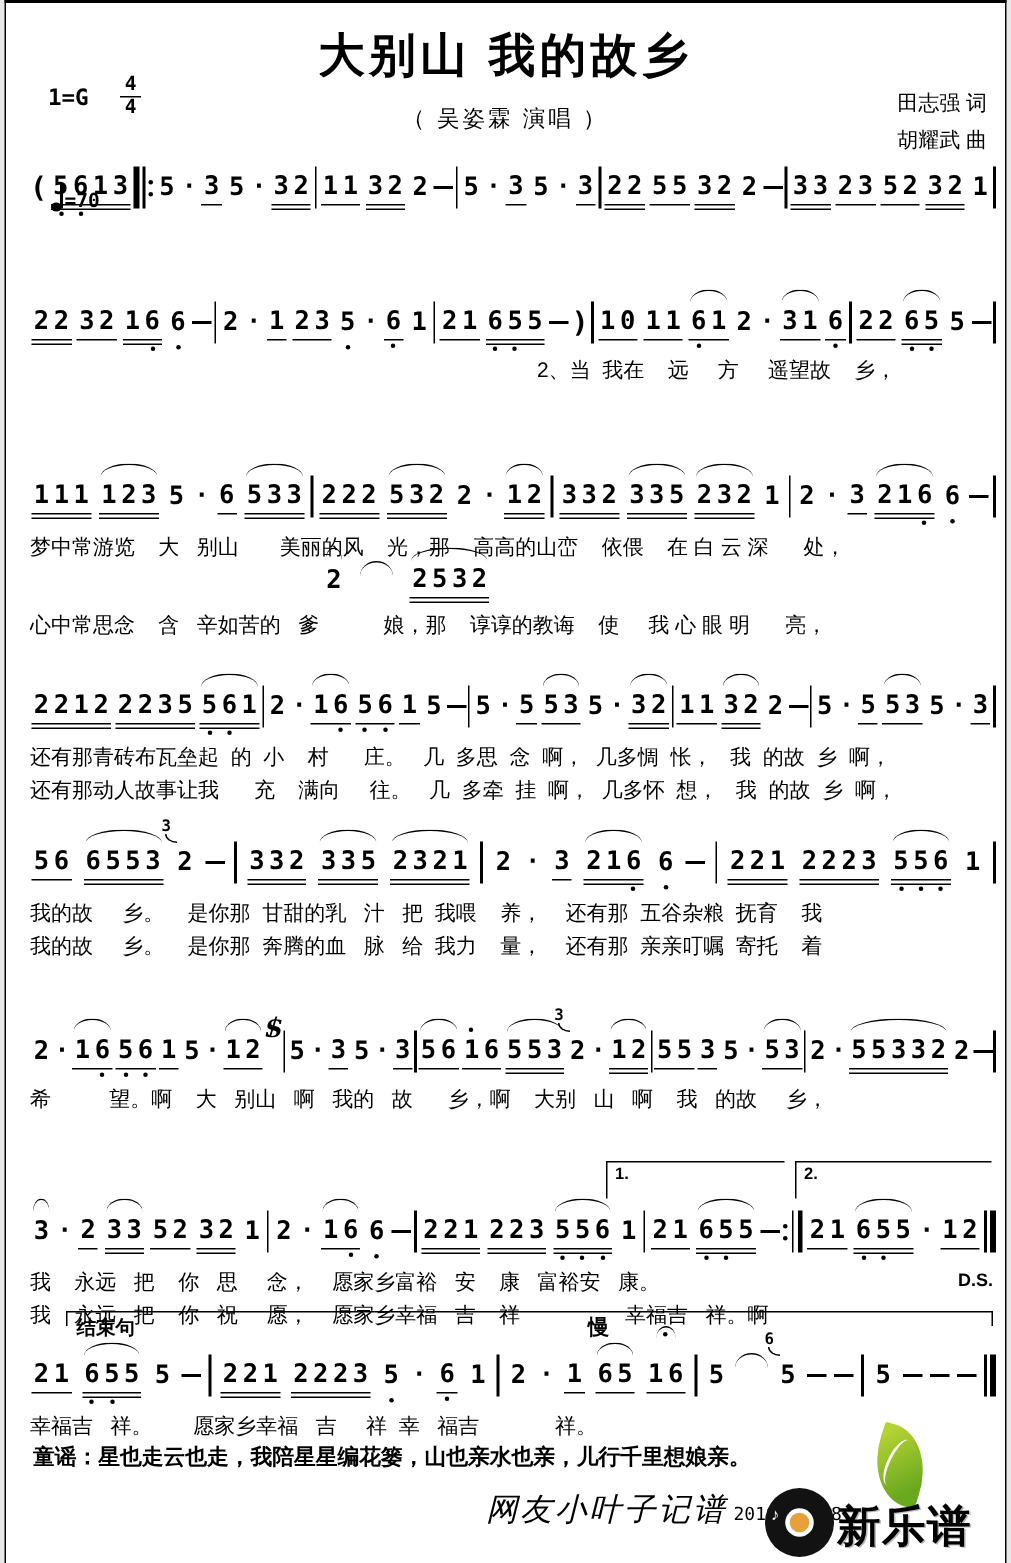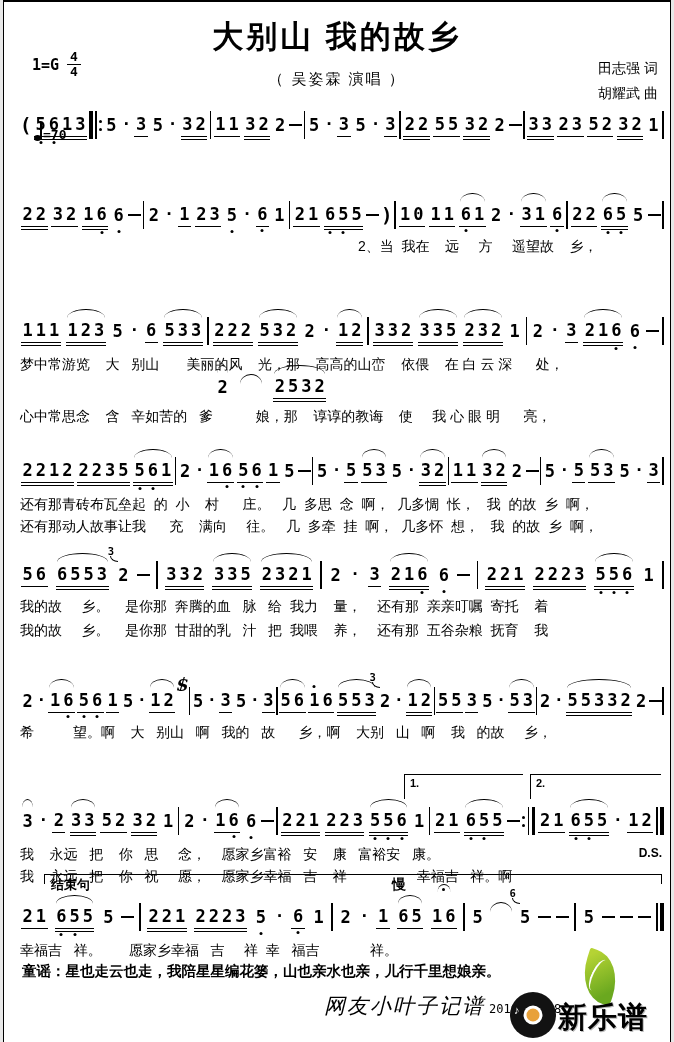--- a/index.html
+++ b/index.html
@@ -6,21 +6,21 @@
   .page{position:relative;width:668px;height:1042px;background:#fff;margin:0 auto;
         border-top:2px solid #000;border-left:1px solid #000;border-right:1px solid #000;
         box-sizing:border-box;overflow:hidden;font-family:"Liberation Sans",sans-serif;color:#000;}
   
   .title{position:absolute;top:14px;left:0;width:100%;text-align:center;
          font-size:31px;font-weight:bold;letter-spacing:3px;}
   .subtitle{position:absolute;top:68px;left:0;width:100%;text-align:center;
             font-size:15px;letter-spacing:2px;}
   .credits{position:absolute;top:54px;right:12px;font-size:14px;line-height:1.75;text-align:center;}
   .keyblock{position:absolute;top:48px;left:28px;font:bold 15px "DejaVu Sans Mono",monospace;
-            display:flex;align-items:center;gap:8px;}
+            display:flex;align-items:center;gap:21px;}
   .ts{display:inline-flex;flex-direction:column;align-items:center;font:bold 13px "DejaVu Sans Mono",monospace;line-height:1.1;}
   .ts .num{border-bottom:1px solid #000;padding:0 3px;}
   .tempoblock{position:absolute;top:84px;left:30px;font:bold 13px "DejaVu Sans Mono",monospace;
               display:flex;align-items:flex-end;gap:2px;margin-top:41px;}
   .qnote{width:7px;height:6px;background:#000;border-radius:50%;position:relative;display:inline-block;margin-bottom:1px;}
   .qnote::after{content:"";position:absolute;right:-1px;bottom:2px;width:2px;height:16px;background:#000;}
   
   .system{position:absolute;left:16px;width:644px;}
   .notes{display:flex;justify-content:space-between;align-items:center;height:34px;width:100%;}
   .notes.ossia{justify-content:flex-start;gap:10px;width:auto;height:30px;}
@@ -755,22 +755,22 @@
               <span class="n db">6</span>
             </span>
           </span>
           <span class="g">
             <span class="body">
               <span class="n">1</span>
             </span>
           </span>
           <span class="bar"></span>
         </div>
+        <div class="lyr first">我的故     乡。    是你那  甘甜的乳   汁   把  我喂    养，    还有那  五谷杂粮  抚育    我</div>
         <div class="lyr">我的故     乡。    是你那  奔腾的血   脉   给  我力    量，    还有那  亲亲叮嘱  寄托    着</div>
-        <div class="lyr first">我的故     乡。    是你那  甘甜的乳   汁   把  我喂    养，    还有那  五谷杂粮  抚育    我</div>
       </div>
       <div class="system" style="top: 682px;">
         <div class="notes">
           <span class="g">
             <span class="body">
               <span class="n">2</span>
             </span>
           </span>
           <span class="augdot">·</span>
           <span class="g a">

